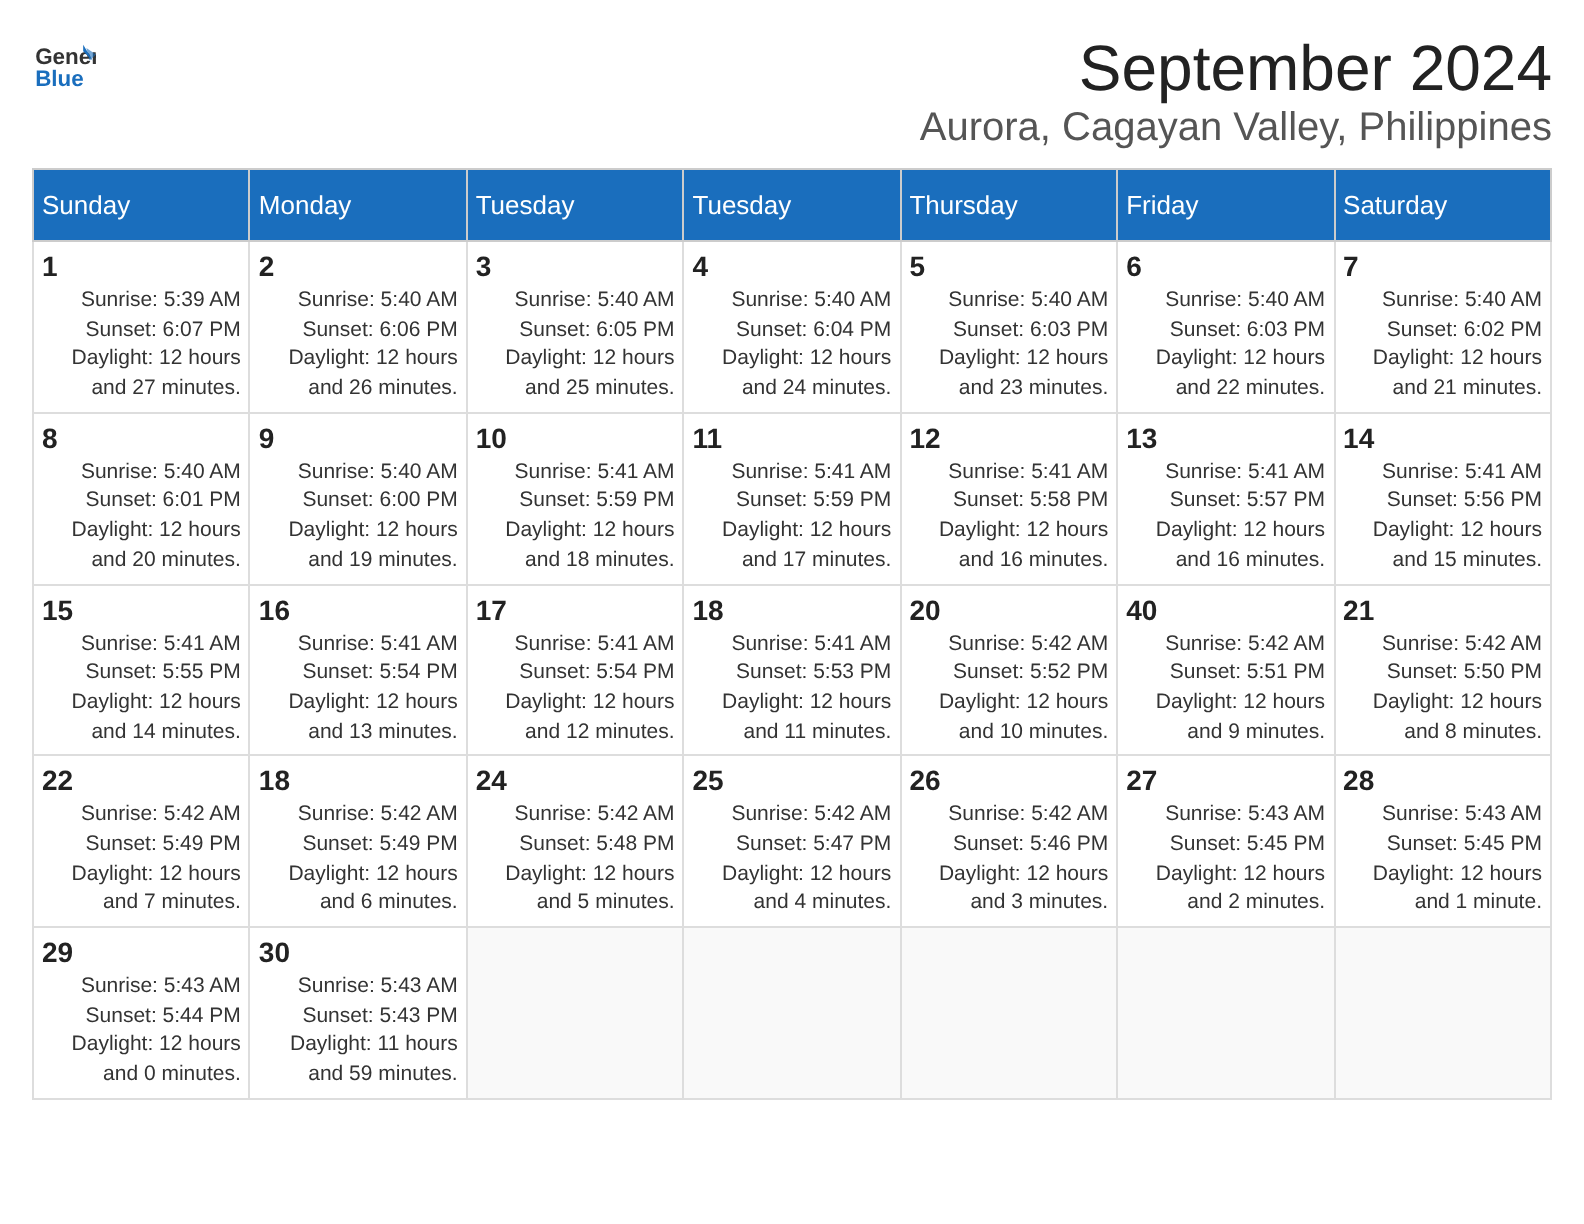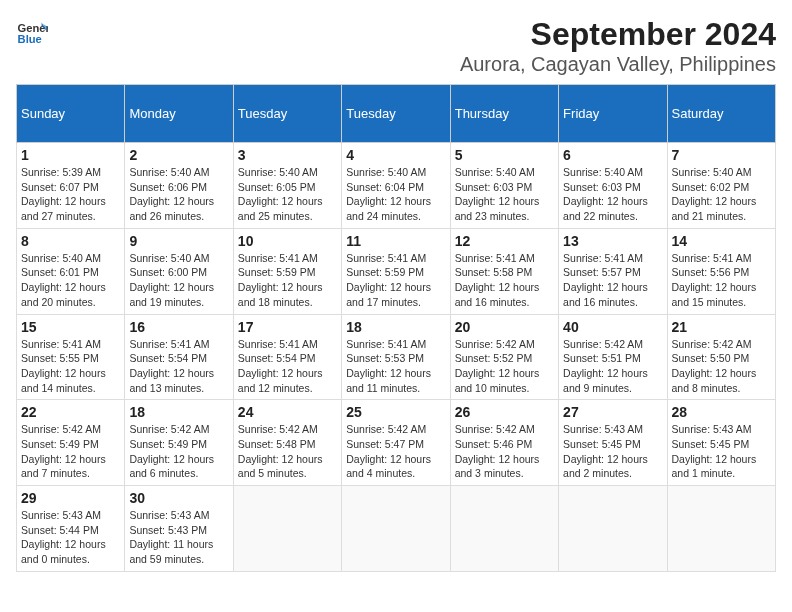--- a/index.html
+++ b/index.html
@@ -23,36 +23,36 @@
     }
     .logo-icon {
       width: 32px;
       height: 32px;
     }
     .title-area {
       text-align: right;
     }
     .month-title {
       font-size: 32px;
-      font-weight: bold;
+      font-weight: normal;
       color: #222;
     }
     .subtitle {
       font-size: 20px;
       color: #555;
     }
     .calendar-table {
       width: 100%;
       border-collapse: collapse;
       font-size: 11px;
     }
     .calendar-table th {
       background-color: #1a6ebd;
       color: #fff;
-      padding: 21px 4px;
+      padding: 10px 4px;
       text-align: left;
       font-size: 13px;
       font-weight: normal;
       border: 1px solid #ccc;
     }
     .calendar-table td {
       border: 1px solid #ddd;
       vertical-align: top;
       padding: 4px;
       width: calc(100% / 7);
@@ -65,20 +65,21 @@
       font-size: 14px;
       font-weight: bold;
       color: #222;
       display: block;
       margin-bottom: 2px;
     }
     .cell-content {
       font-size: 10.5px;
       color: #333;
       line-height: 1.4;
+      text-align: right;
     }
     tr.week-row td {
       height: 85px;
     }
   </style>
 </head>
 <body>
 
 <div class="header-area">
   <div class="logo">

